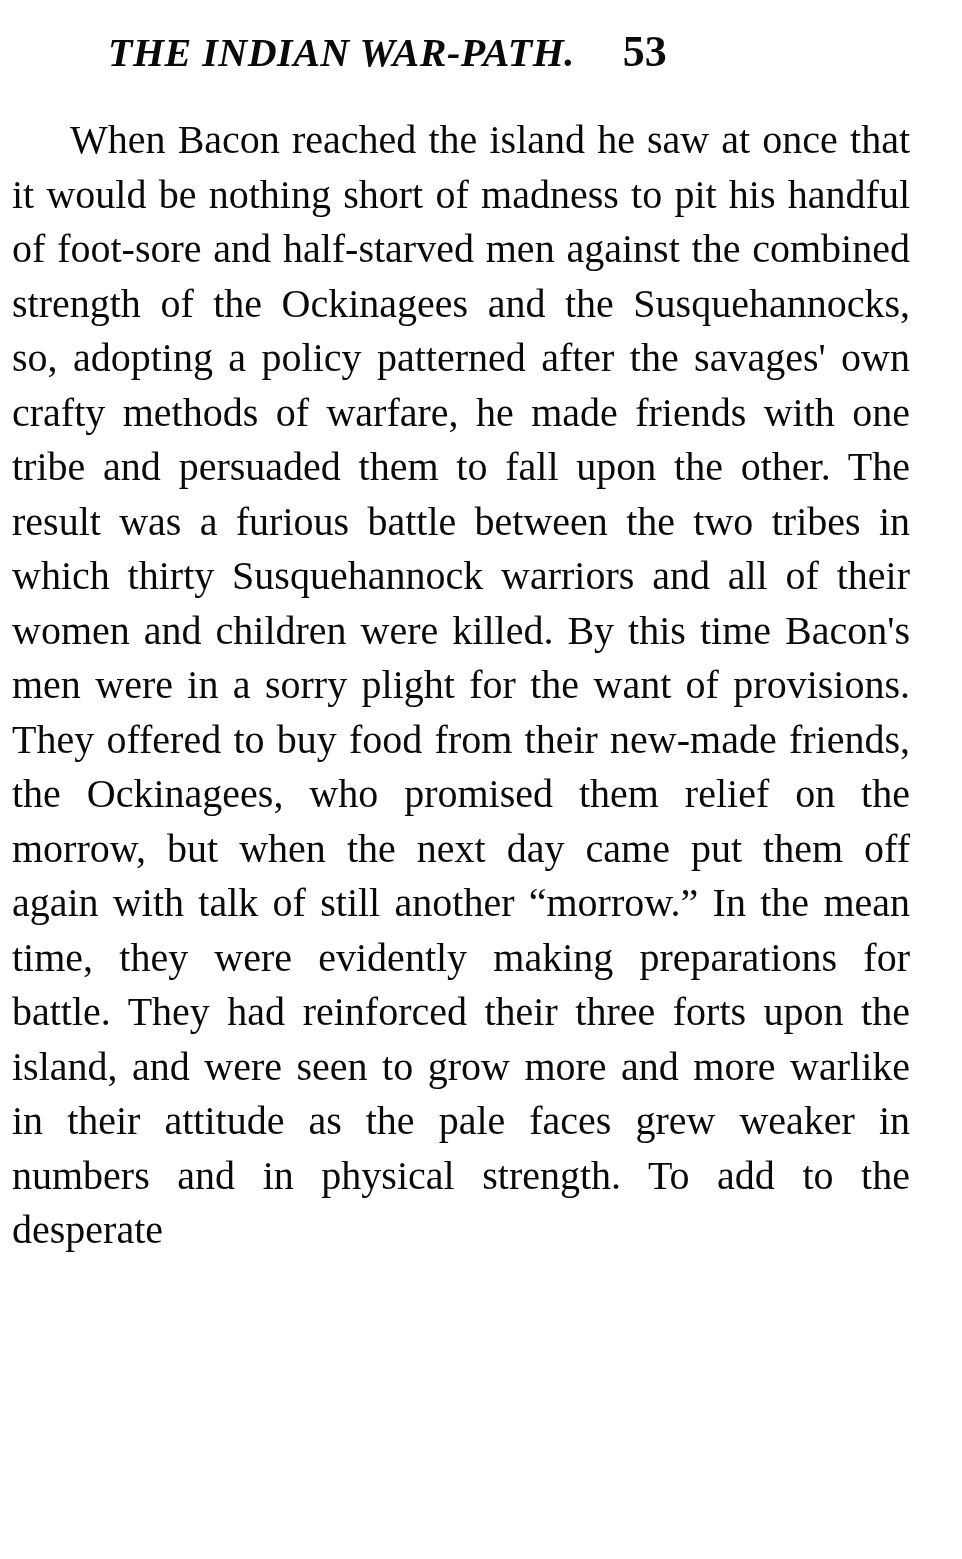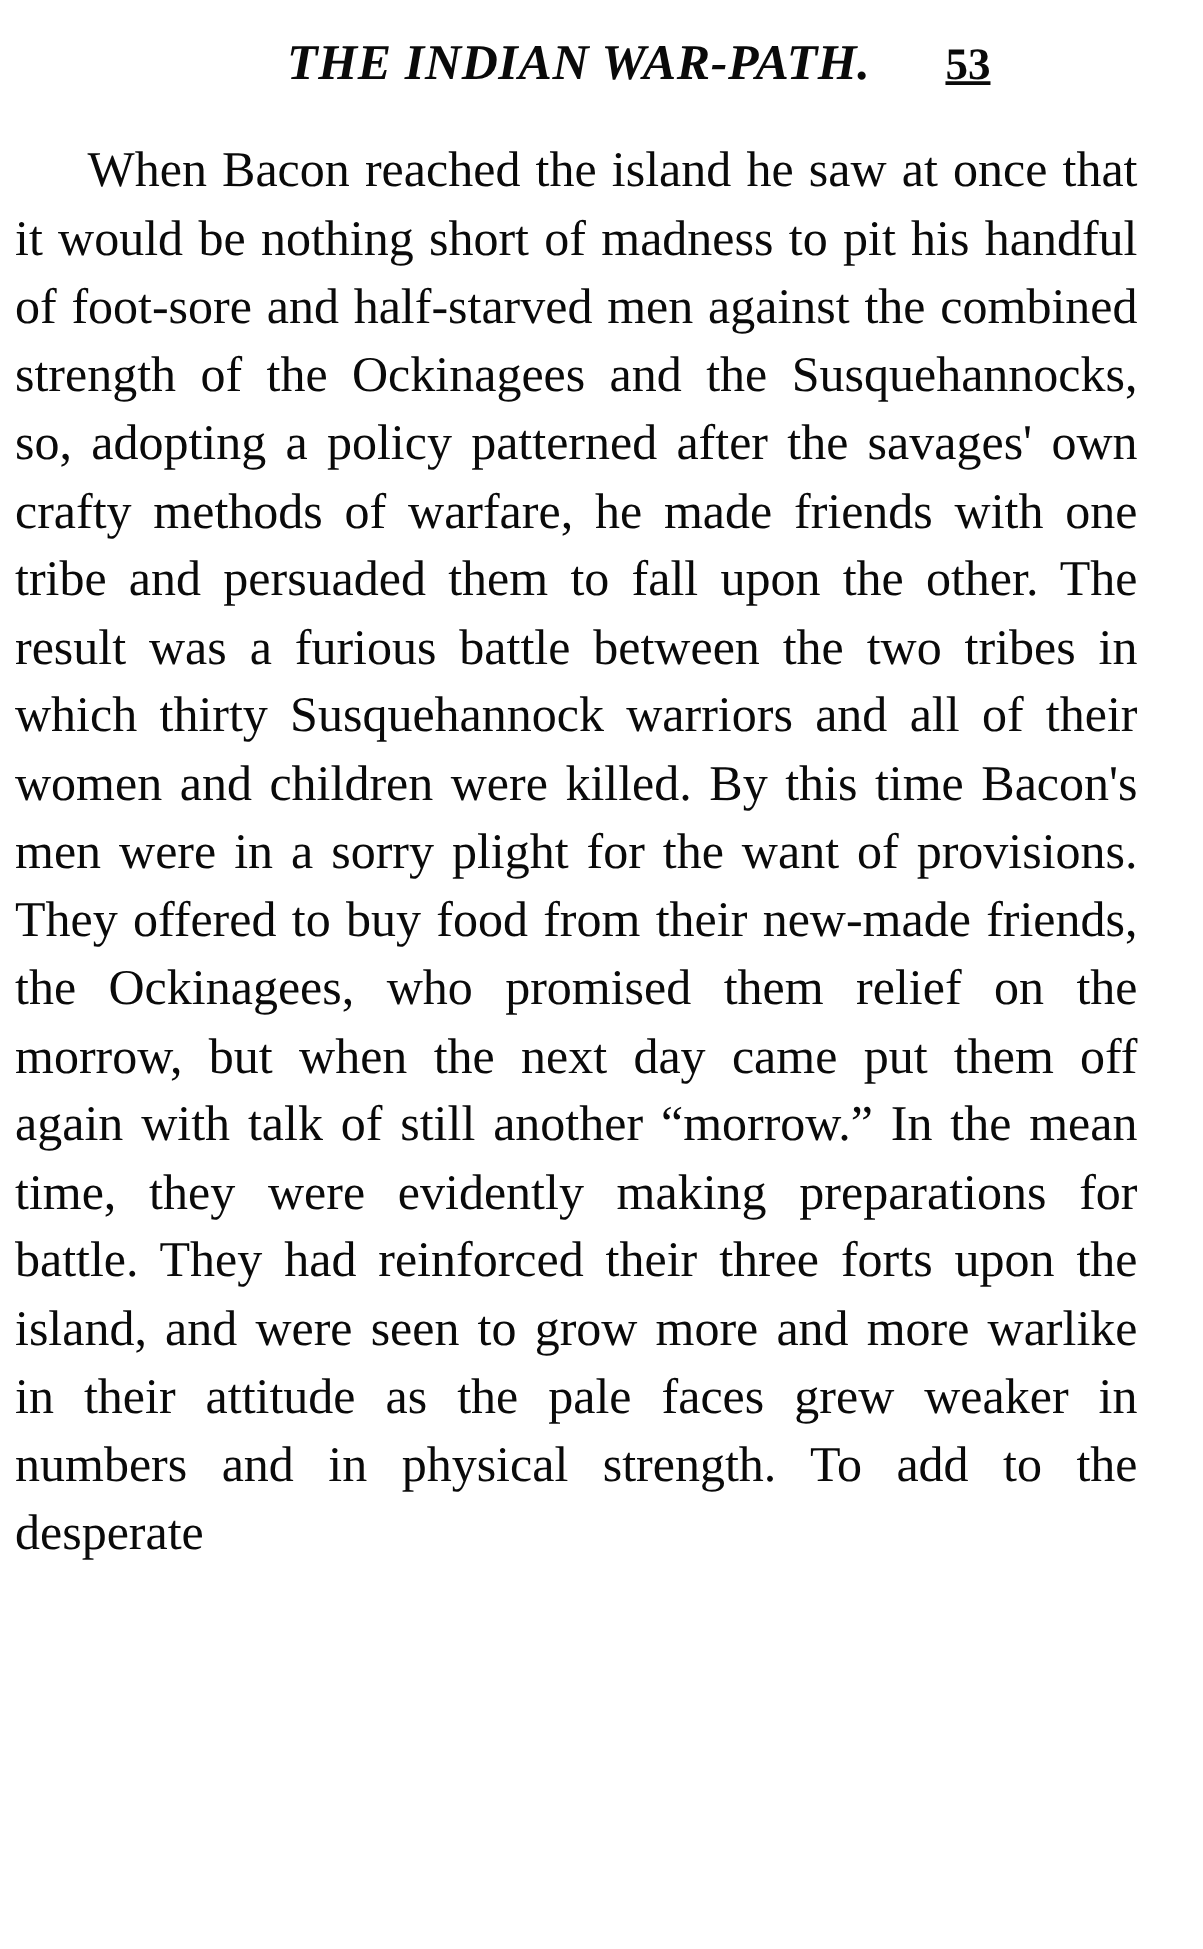--- a/index.html
+++ b/index.html
@@ -18,36 +18,35 @@
     position: relative;
     width: 962px;
     height: 1559px;
     box-sizing: border-box;
     padding: 0;
     background: #ffffff;
   }
   .running-head {
     display: flex;
     align-items: baseline;
-    justify-content: center;
+    justify-content: flex-start;
     margin: 26px 0 0 0;
     padding: 0 48px 0 108px;
   }
   .head-title {
     font-style: italic;
     font-weight: bold;
     font-size: 40px;
     letter-spacing: 0.5px;
     white-space: nowrap;
   }
   .head-folio {
     font-weight: bold;
-    font-size: 36px;
-    margin-left: 60px;
-    text-decoration: underline;
+    font-size: 44px;
+    margin-left: 48px;
   }
   .body-text {
     margin: 36px 0 0 0;
     padding: 0 52px 0 12px;
     font-size: 40px;
     line-height: 54.5px;
     text-align: justify;
     text-justify: inter-word;
     -webkit-hyphens: none;
     hyphens: none;

